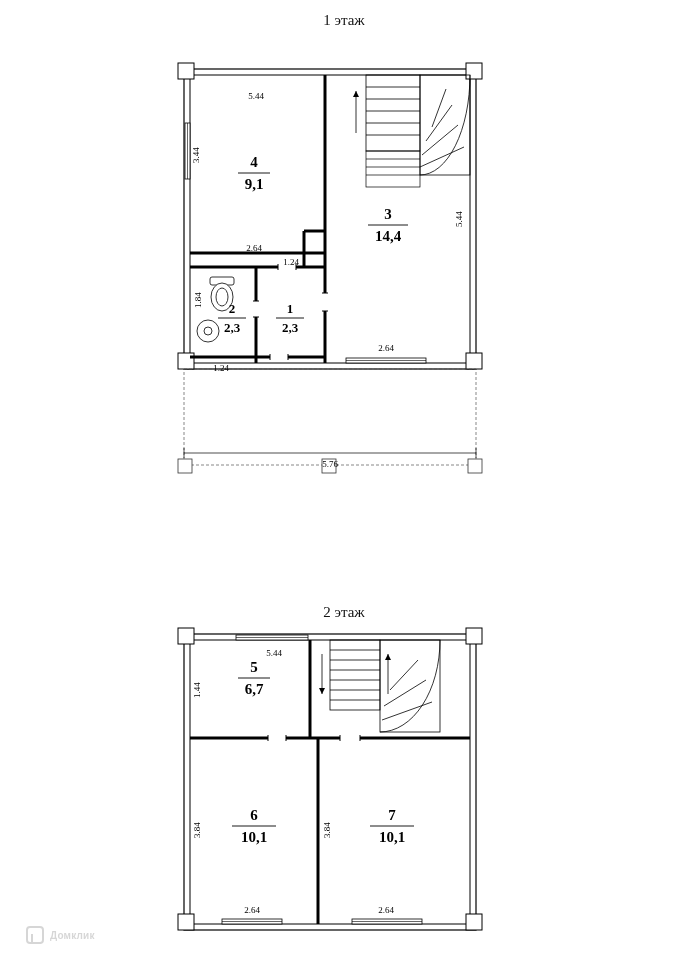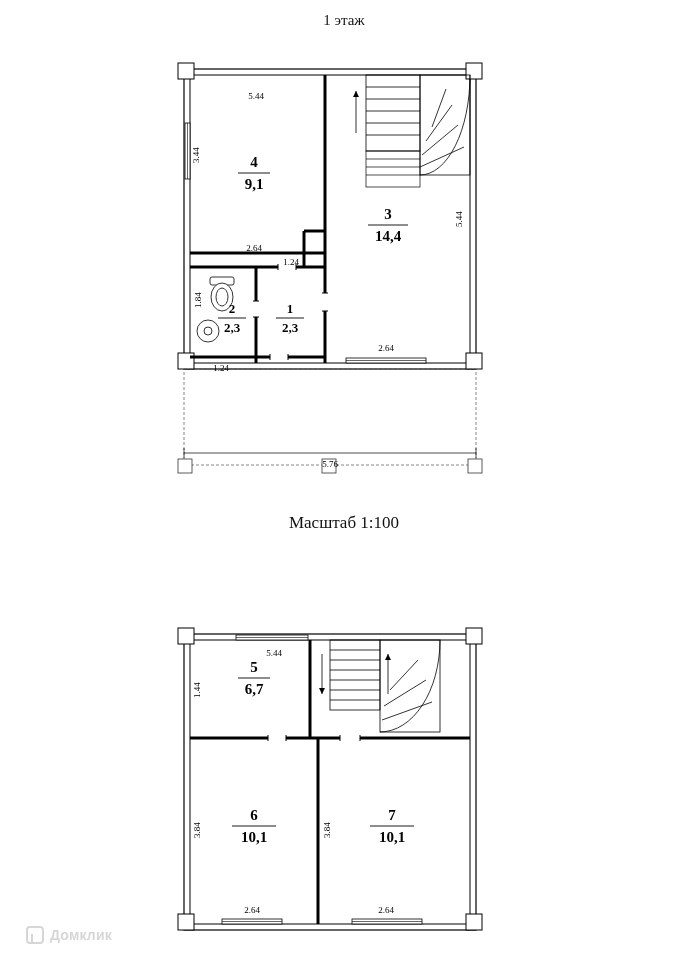--- a/index.html
+++ b/index.html
@@ -49,21 +49,21 @@
   #watermark .wm-logo::after{
     content:"";
     position:absolute; left:3px; top:6px;
     width:8px; height:8px;
     border-left:2px solid #7b7b7b;
     border-bottom:2px solid #7b7b7b;
   }
   #watermark .wm-text {
     font-family: "Liberation Sans", sans-serif;
     font-weight: bold;
-    font-size: 14px;
+    font-size: 10px;
     color: #7b7b7b;
     letter-spacing: .2px;
   }
 </style>
 </head>
 <body>
 
 <div class="page">
 
   <div class="caption" id="floor1-title">1 этаж</div>
@@ -203,22 +203,22 @@
         </g>
         <g>
           <text x="120" y="258" font-size="13" font-weight="bold">1</text>
           <line x1="106" y1="263" x2="134" y2="263" stroke="#000" stroke-width="0.9"></line>
           <text x="120" y="277" font-size="13" font-weight="bold">2,3</text>
         </g>
       </g>
     </svg>
   </div>
 
-  <div class="caption" id="scale-label">Масштаб 1:100</div>
-
+
+  <div class="caption" id="floor2-title">2 этаж</div>
 
   <div class="plan" id="plan2">
     <svg width="320" height="325" viewBox="0 0 320 325">
       <g fill="none" stroke="#000" stroke-width="1">
 
         <rect x="14" y="14" width="292" height="296" stroke-width="1.2"></rect>
         <rect x="20" y="20" width="280" height="284" stroke-width="1"></rect>
 
         <g stroke-width="1" fill="#ffffff">
           <rect x="8" y="8" width="16" height="16"></rect>

